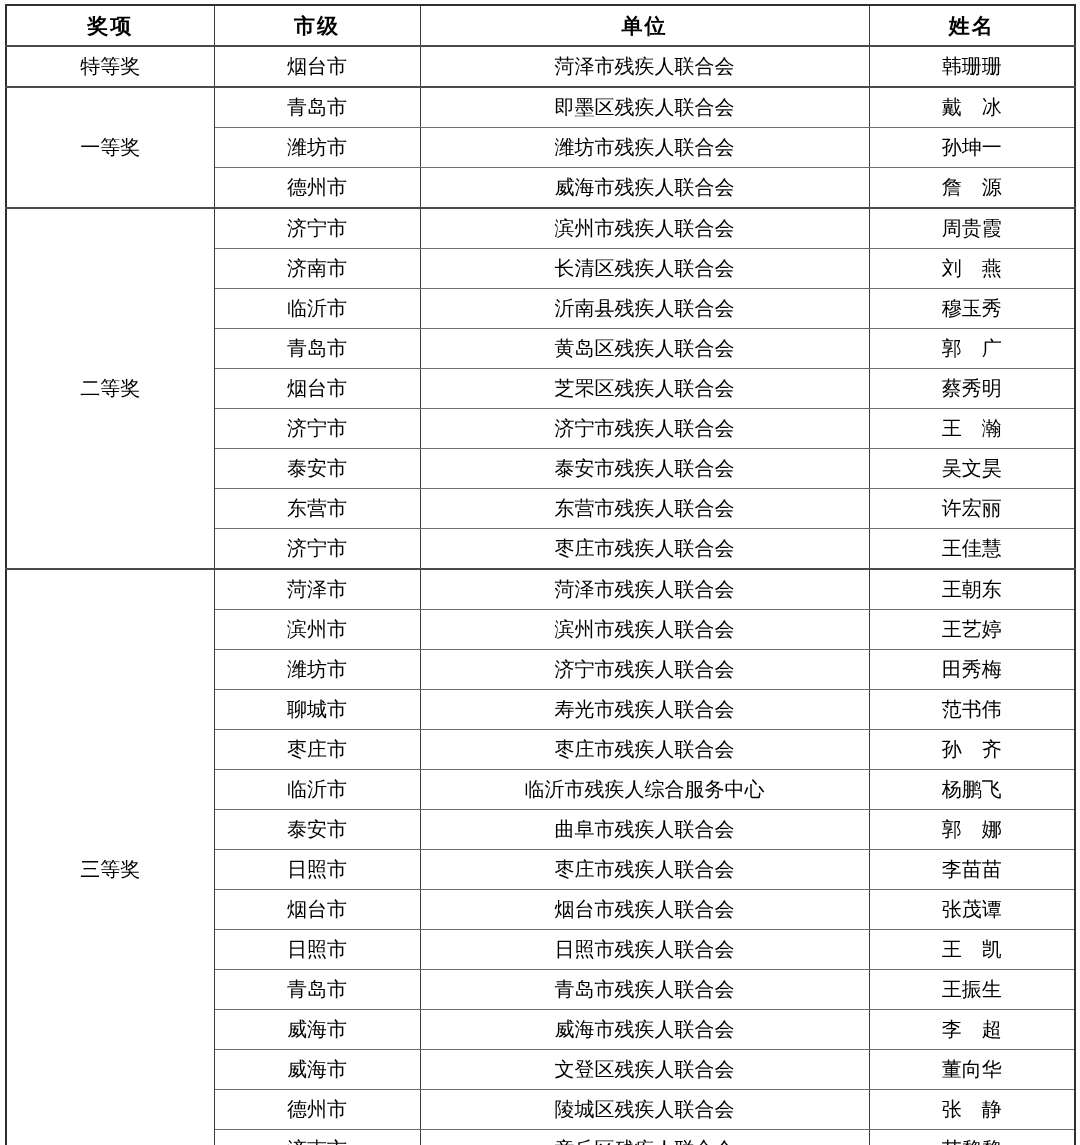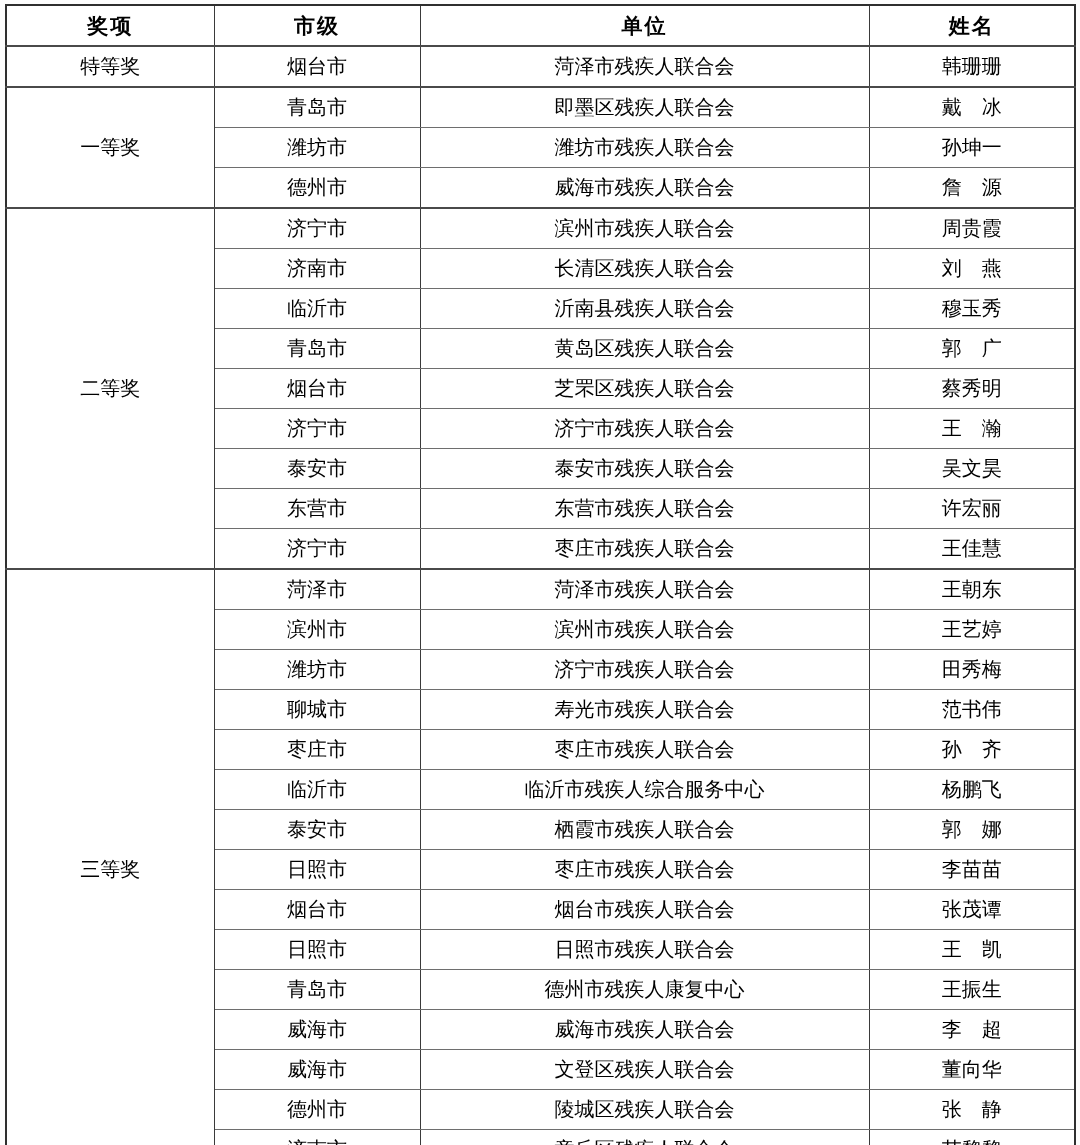--- a/index.html
+++ b/index.html
@@ -182,41 +182,41 @@
           <td>枣庄市残疾人联合会</td>
           <td>孙　齐</td>
         </tr>
         <tr>
           <td>临沂市</td>
           <td>临沂市残疾人综合服务中心</td>
           <td>杨鹏飞</td>
         </tr>
         <tr>
           <td>泰安市</td>
-          <td>栖霞市残疾人联合会</td>
+          <td>曲阜市残疾人联合会</td>
           <td>郭　娜</td>
         </tr>
         <tr>
           <td>日照市</td>
           <td>枣庄市残疾人联合会</td>
           <td>李苗苗</td>
         </tr>
         <tr>
           <td>烟台市</td>
           <td>烟台市残疾人联合会</td>
           <td>张茂谭</td>
         </tr>
         <tr>
           <td>日照市</td>
           <td>日照市残疾人联合会</td>
           <td>王　凯</td>
         </tr>
         <tr>
           <td>青岛市</td>
-          <td>德州市残疾人康复中心</td>
+          <td>青岛市残疾人联合会</td>
           <td>王振生</td>
         </tr>
         <tr>
           <td>威海市</td>
           <td>威海市残疾人联合会</td>
           <td>李　超</td>
         </tr>
         <tr>
           <td>威海市</td>
           <td>文登区残疾人联合会</td>

